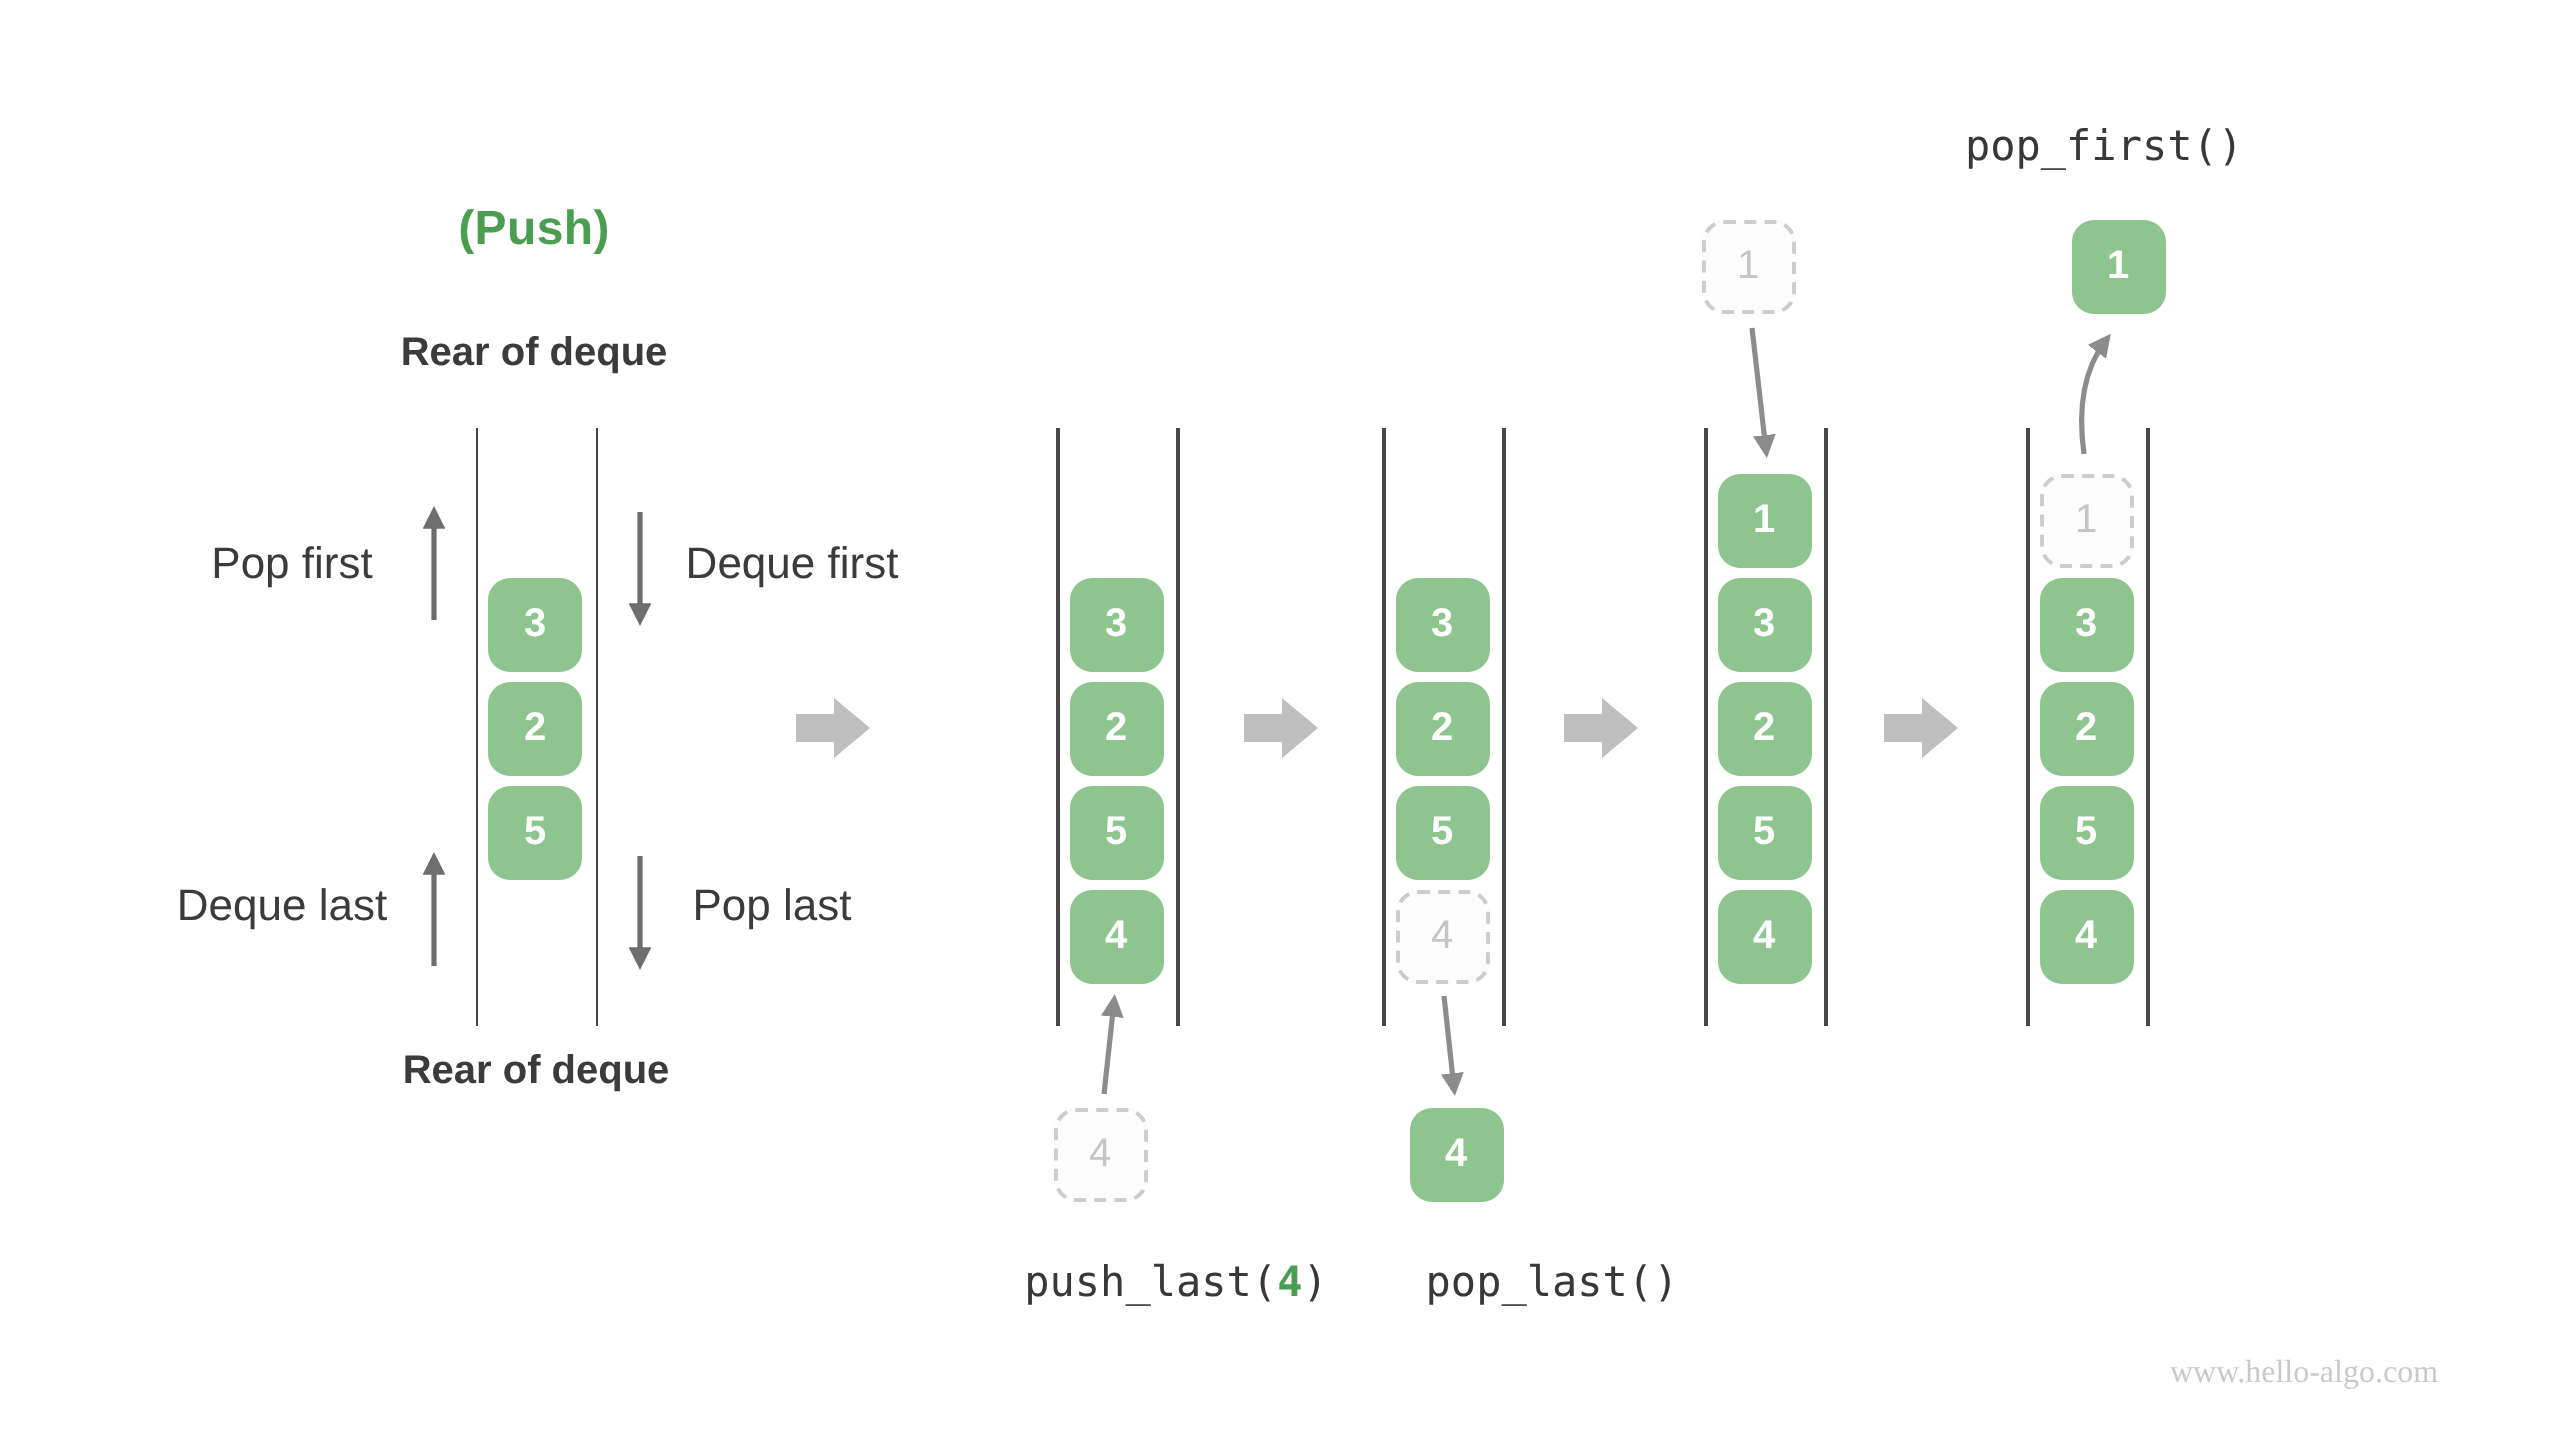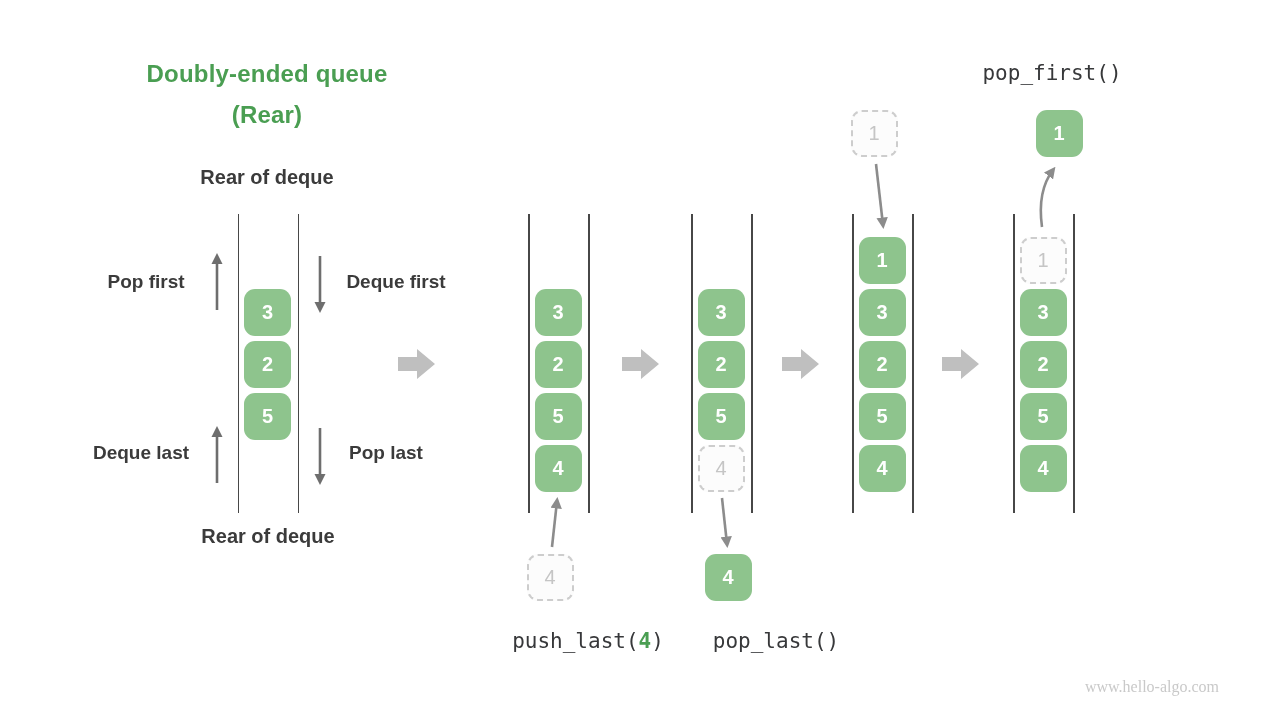--- a/index.html
+++ b/index.html
@@ -15,21 +15,21 @@
   .abs { position: absolute; }
   .center { transform: translate(-50%, -50%); white-space: nowrap; }
   .title-line {
     color: var(--accent-green); font-weight: bold; font-size: 24px;
     letter-spacing: 0.2px;
   }
   .big-label {
     color: var(--label-text); font-weight: bold; font-size: 20px;
   }
   .side-label {
-    color: var(--label-text); font-weight: bold; font-size: 19px;
+    color: var(--label-text); font-weight: normal; font-size: 22px;
   }
   .code {
     font-family: "DejaVu Sans Mono", monospace;
     font-size: 21px; color: var(--code-text);
   }
   .code .arg { color: var(--accent-green); font-weight: bold; }
   .cell {
     position: absolute; width: 47px; height: 47px;
     border-radius: 11px; background: var(--cell-green);
     color: var(--cell-text); display: flex; align-items: center; justify-content: center;
@@ -74,22 +74,21 @@
     <path class="block-arrow" transform="translate(622,0)" d="M0,357 h19 v-8 l18,15 l-18,15 v-8 h-19 z"></path>
     <path class="block-arrow" transform="translate(782,0)" d="M0,357 h19 v-8 l18,15 l-18,15 v-8 h-19 z"></path>
     <path class="block-arrow" transform="translate(942,0)" d="M0,357 h19 v-8 l18,15 l-18,15 v-8 h-19 z"></path>
 
     <line class="conn" x1="552" y1="547" x2="557" y2="501" marker-end="url(#ah-conn)"></line>
     <line class="conn" x1="722" y1="498" x2="727" y2="544" marker-end="url(#ah-conn)"></line>
     <line class="conn" x1="876" y1="164" x2="883" y2="225" marker-end="url(#ah-conn)"></line>
     <path class="conn" d="M1042,227 Q1037,191 1053,170" marker-end="url(#ah-conn)"></path>
   </svg>
 
-  <div class="abs center title-line" style="left:267px; top:74px">Doubly-ended queue</div>
-  <div class="abs center title-line" style="left:267px; top:115px">(Rear)</div>
+  <div class="abs center title-line" style="left:267px; top:115px">(Push)</div>
 
   <div class="abs center big-label" style="left:267px; top:177px">Rear of deque</div>
   <div class="abs center big-label" style="left:268px; top:536px">Rear of deque</div>
 
   <div class="abs center side-label" style="left:146px; top:282px">Pop first</div>
   <div class="abs center side-label" style="left:396px; top:282px">Deque first</div>
   <div class="abs center side-label" style="left:141px; top:453px">Deque last</div>
   <div class="abs center side-label" style="left:386px; top:453px">Pop last</div>
 
   <div class="abs center code" style="left:588px; top:641px"><span>push_last(</span><span class="arg">4</span><span>)</span></div>

